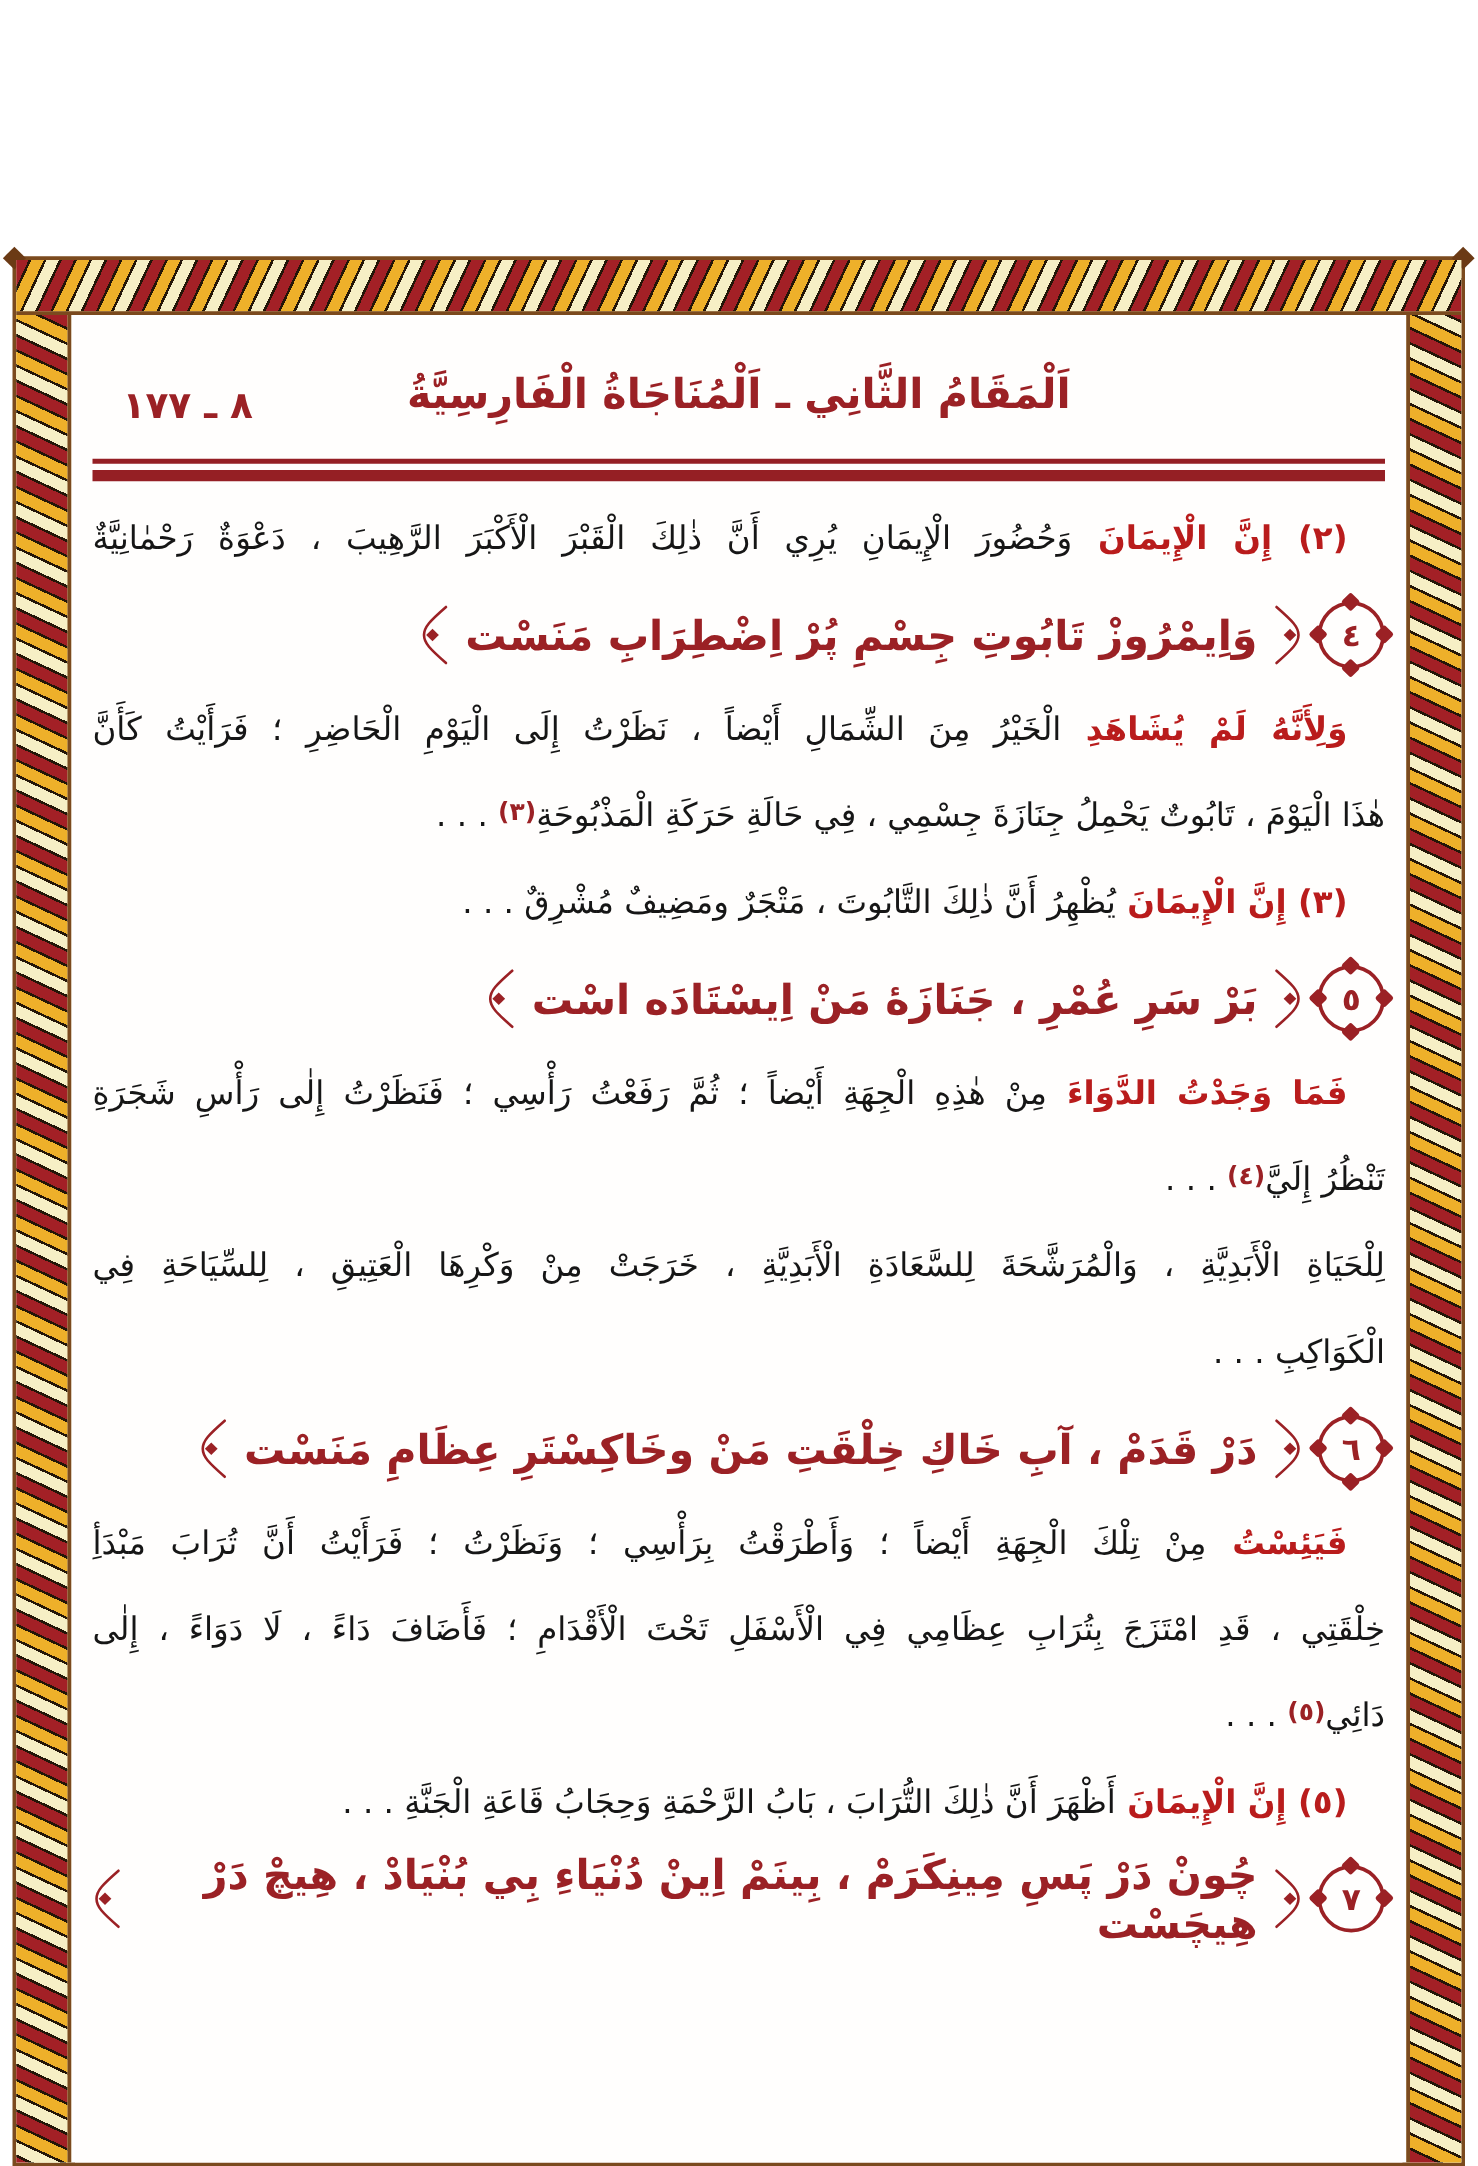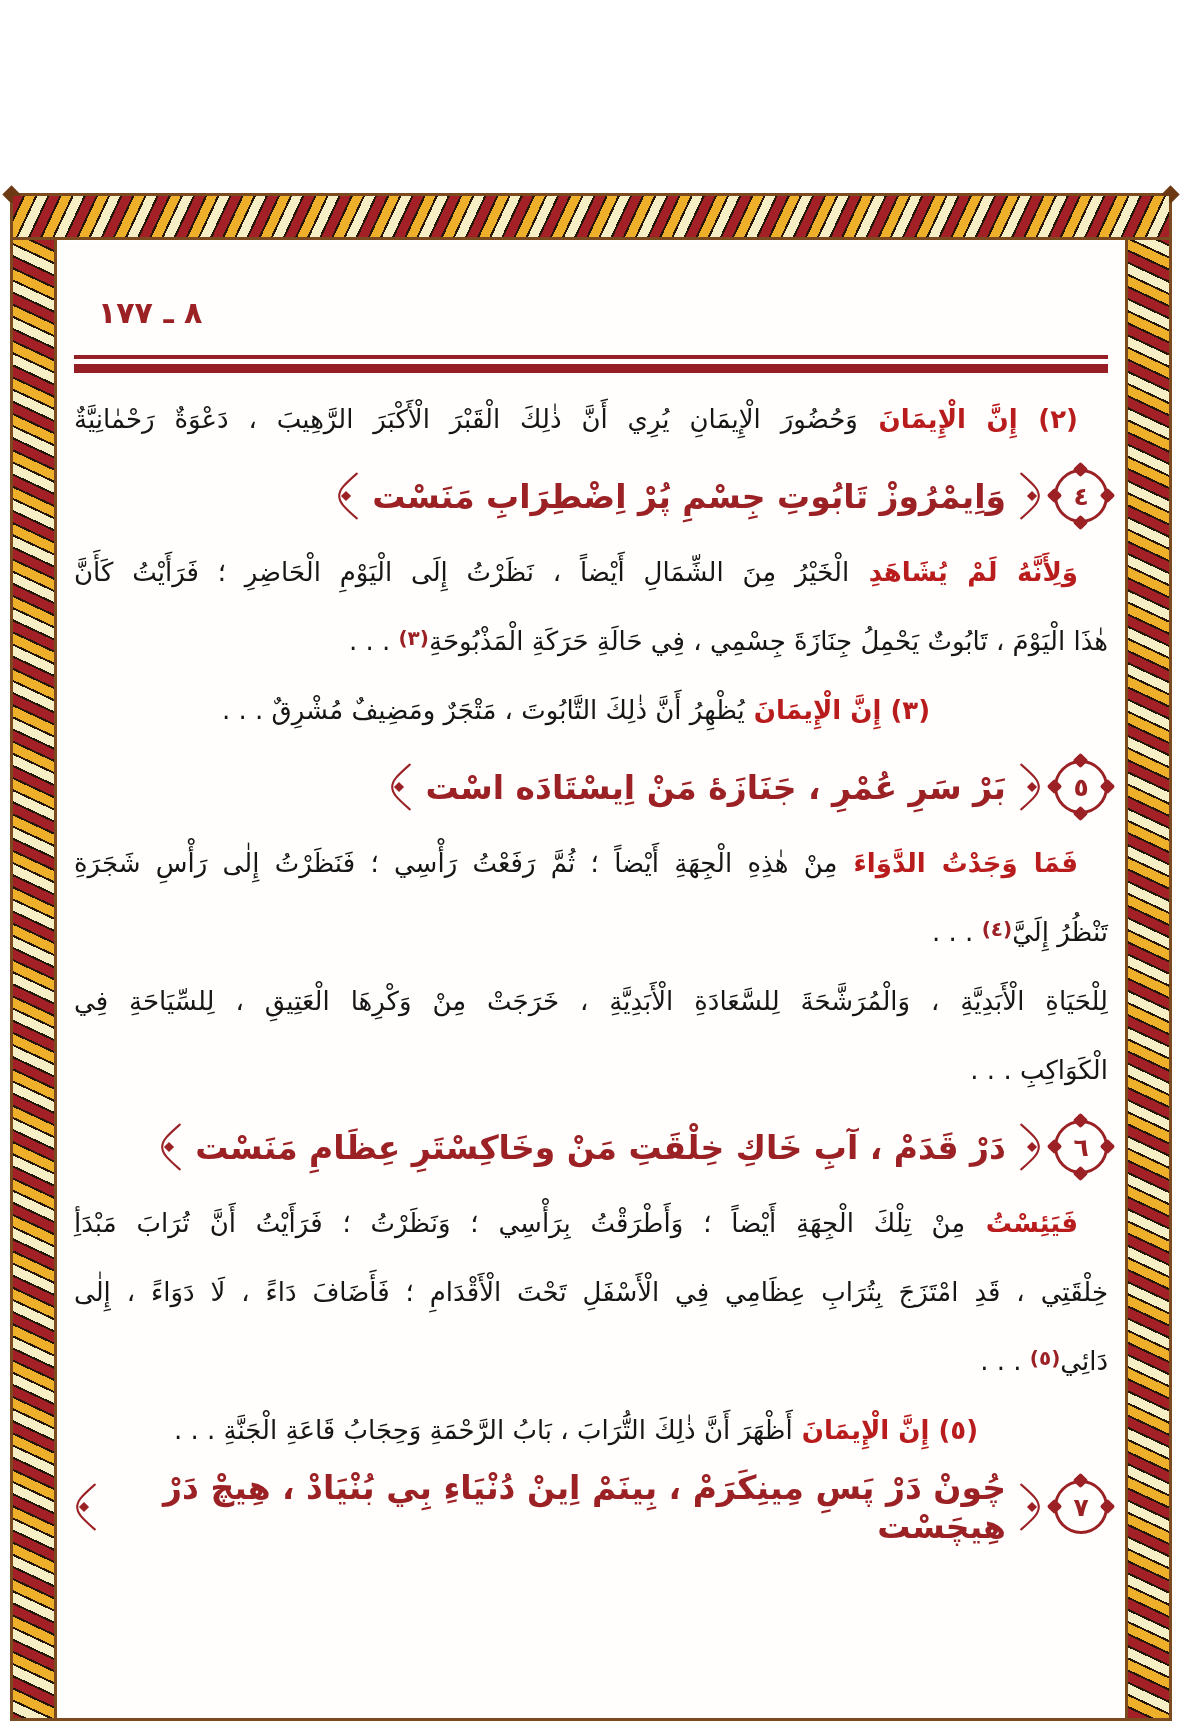--- a/index.html
+++ b/index.html
@@ -1,19 +1,19 @@
 <!DOCTYPE html>
 <html lang="ar" dir="rtl"><head>
 <meta charset="utf-8">
 <style>
   html,body{margin:0;padding:0;background:#ffffff;}
   .page{position:relative;width:1182px;height:1733px;background:#ffffff;overflow:hidden;
         font-family:"DejaVu Sans",sans-serif;}
   
-  .frame{position:absolute;left:10px;top:193px;width:1162px;height:1528px;box-sizing:border-box;
+  .frame{position:absolute;left:10px;top:205px;width:1162px;height:1528px;box-sizing:border-box;
          border:3px solid #7b4a1e;background:#ffffff;}
   .finial{position:absolute;width:13px;height:13px;background:#6b3a15;transform:rotate(45deg);top:-8px;}
   .finial.fl{left:-8px}.finial.fr{right:-8px}
   .strip{position:absolute;box-sizing:border-box;background-color:#f6efc5;}
   .strip.stop{left:0;right:0;top:0;height:44px;border-bottom:3px solid #7b4a1e;
     background-image:repeating-linear-gradient(115deg,
       #a32026 0 9px,#241608 9px 11px,#eeb02a 11px 20px,#241608 20px 22px,#f6efc5 22px 31px,#241608 31px 33px);}
   .strip.sleft{left:0;top:44px;bottom:0;width:44px;border-right:3px solid #7b4a1e;
     background-image:repeating-linear-gradient(205deg,
       #a32026 0 9px,#241608 9px 11px,#eeb02a 11px 20px,#241608 20px 22px,#f6efc5 22px 31px,#241608 31px 33px);}
@@ -26,21 +26,21 @@
   .pagenum{position:absolute;left:38px;top:52px;font-size:30px;font-weight:bold;color:#9b2125;}
   .title{text-align:center;padding-top:40px;font-size:33px;font-weight:bold;color:#9b2125;}
   .rule{margin:0 14px;}
   .rule .thin{height:4px;background:#951f24;}
   .rule .gap{height:5px;}
   .rule .thick{height:9px;background:#951f24;}
   .rows{margin:12px 14px 0 14px;}
   .tline{height:69px;line-height:69px;font-size:26px;color:#161616;}
   .tline.j{text-align:justify;text-align-last:justify;}
   .tline.last{text-align:right;}
-  .tline.ind{text-indent:30px;text-align:center;}
+  .tline.ind{text-indent:30px;}
   .red{color:#b91c1c;font-weight:bold;}
   .fn{color:#9b2125;font-weight:bold;font-size:20px;position:relative;top:-5px;}
   
   .vrow{height:76px;margin:4px 0;display:flex;align-items:center;justify-content:flex-start;
         gap:12px;color:#9b2125;}
   .medallion{width:54px;height:54px;border:3px solid #9b2125;border-radius:50%;position:relative;
              display:flex;align-items:center;justify-content:center;box-sizing:border-box;flex:0 0 auto;}
   .knot{position:absolute;width:11px;height:11px;background:#9b2125;transform:rotate(45deg);border-radius:2px;}
   .k-n{top:-8px;left:18px}.k-s{bottom:-8px;left:18px}.k-e{right:-8px;top:18px}.k-w{left:-8px;top:18px}
   .mnum{font-size:25px;font-weight:bold;color:#9b2125;font-style:normal;}
@@ -56,20 +56,21 @@
   <div class="frame">
     <span class="finial fl"></span>
     <span class="finial fr"></span>
     <div class="strip stop"></div>
     <div class="strip sleft"></div>
     <div class="strip sright"></div>
 
     <div class="inner">
       <div class="header">
         <div class="pagenum">٨ ـ ١٧٧</div>
+        <div class="title">اَلْمَقَامُ الثَّانِي ـ اَلْمُنَاجَاةُ الْفَارِسِيَّةُ</div>
       </div>
       <div class="rule">
         <div class="thin"></div>
         <div class="gap"></div>
         <div class="thick"></div>
       </div>
 
       <div class="rows">
 
         <div class="tline j ind"><span class="red">(٢) إِنَّ الْإِيمَانَ </span><span>وَحُضُورَ الْإِيمَانِ يُرِي أَنَّ ذٰلِكَ الْقَبْرَ الْأَكْبَرَ الرَّهِيبَ ، دَعْوَةٌ رَحْمٰانِيَّةٌ</span></div>

